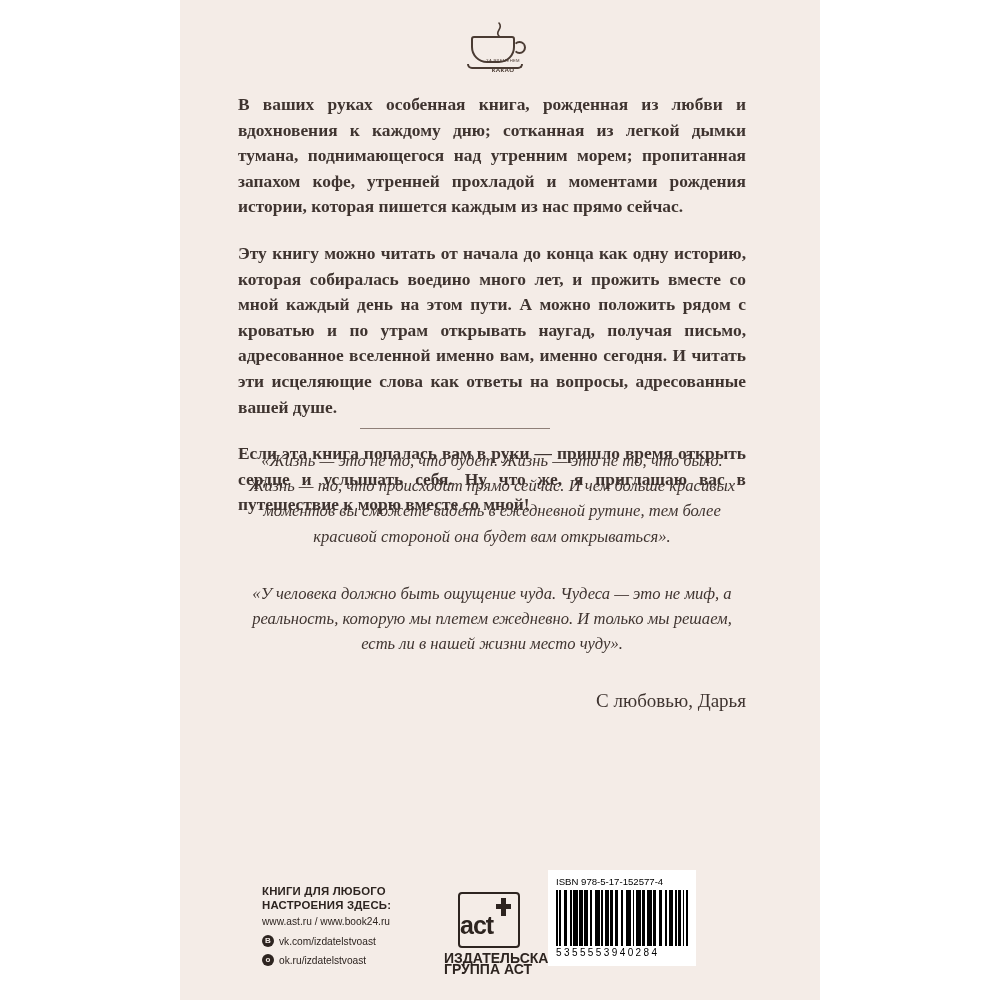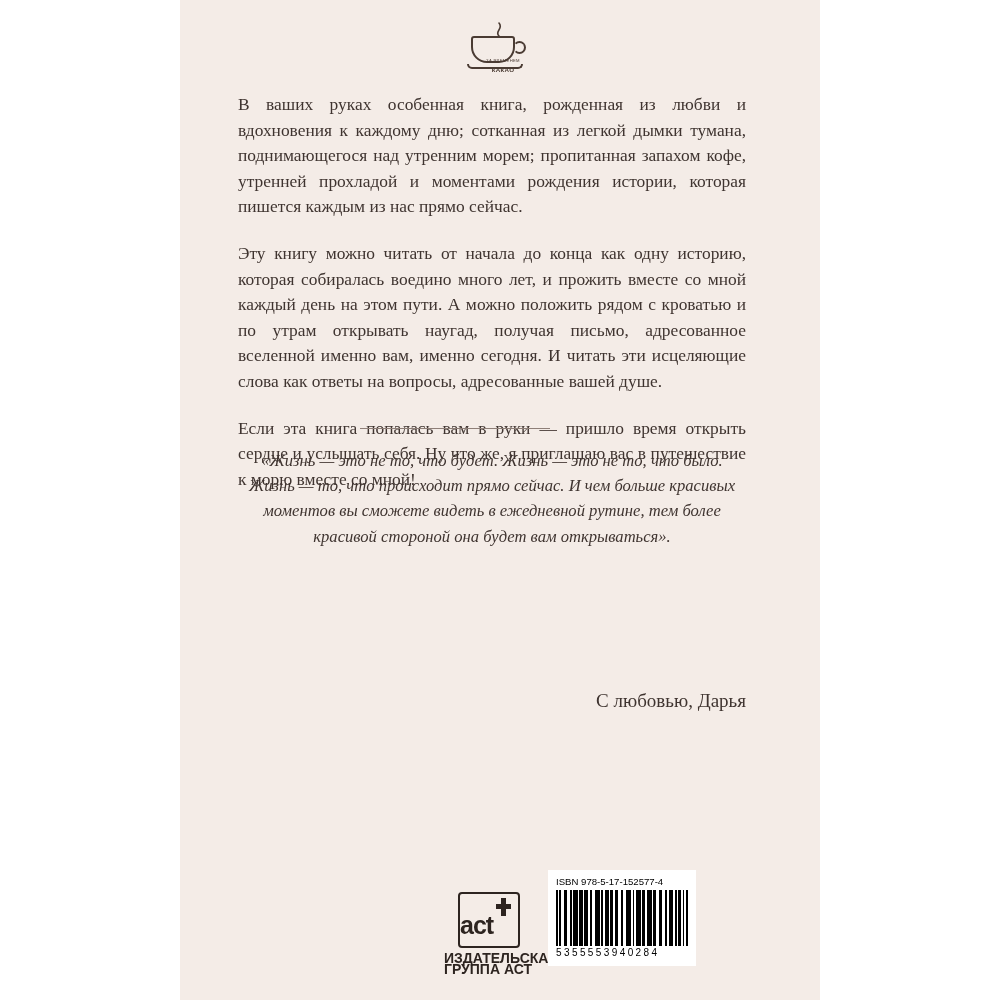--- a/index.html
+++ b/index.html
@@ -95,20 +95,21 @@
     top: 92px;
     width: 508px;
   }
   p.para {
     margin: 0 0 21px 0;
     font-size: 17.4px;
     line-height: 25.6px;
     color: #3f3430;
     text-align: justify;
     text-justify: inter-word;
+    font-weight: bold;
   }
   p.para:last-child { margin-bottom: 0; }
 
   .divider {
     position: absolute;
     left: 180px;
     top: 428px;
     width: 190px;
     height: 1px;
     background: #8e7f78;
@@ -287,26 +288,41 @@
     <p class="para">В ваших руках особенная книга, рожденная из любви и вдохновения к каждому дню; сотканная из легкой дымки тумана, поднимающегося над утренним морем; пропитанная запахом кофе, утренней прохладой и моментами рождения истории, которая пишется каждым из нас прямо сейчас.</p>
     <p class="para">Эту книгу можно читать от начала до конца как одну историю, которая собиралась воедино много лет, и прожить вместе со мной каждый день на этом пути. А можно положить рядом с кроватью и по утрам открывать наугад, получая письмо, адресованное вселенной именно вам, именно сегодня. И читать эти исцеляющие слова как ответы на вопросы, адресованные вашей душе.</p>
     <p class="para">Если эта книга попалась вам в руки — пришло время открыть сердце и услышать себя. Ну что же, я приглашаю вас в путешествие к морю вместе со мной!</p>
   </div>
 
   <div class="divider"></div>
 
   <div class="quotes">
     <p class="quote">«Жизнь — это не то, что будет. Жизнь — это не то, что было. Жизнь — то, что происходит прямо сейчас. И чем больше красивых моментов вы сможете видеть в ежедневной рутине, тем более красивой стороной она будет вам открываться».</p>
     <div class="quote-gap"></div>
+    <p class="quote">«У человека должно быть ощущение чуда. Чудеса — это не миф, а реальность, которую мы плетем ежедневно. И только мы решаем, есть ли в нашей жизни место чуду».</p>
   </div>
 
   <div class="signature">С любовью, Дарья</div>
 
   <div class="footer">
 
+    <div class="f-left">
+      <div class="hl">КНИГИ ДЛЯ ЛЮБОГО</div>
+      <div class="hl">НАСТРОЕНИЯ ЗДЕСЬ:</div>
+      <div class="site">www.ast.ru / www.book24.ru</div>
+
+      <div class="soc">
+        <span class="dot">B</span>
+        <span>vk.com/izdatelstvoast</span>
+      </div>
+      <div class="soc">
+        <span class="dot">o</span>
+        <span>ok.ru/izdatelstvoast</span>
+      </div>
+    </div>
 
     <div class="f-mid">
       <div class="ast-box">
         <div class="ast-cross"></div>
         <div class="ast-text">act</div>
       </div>
       <div class="ast-caption">
         <div>ИЗДАТЕЛЬСКАЯ</div>
         <div>ГРУППА АСТ</div>
       </div>

